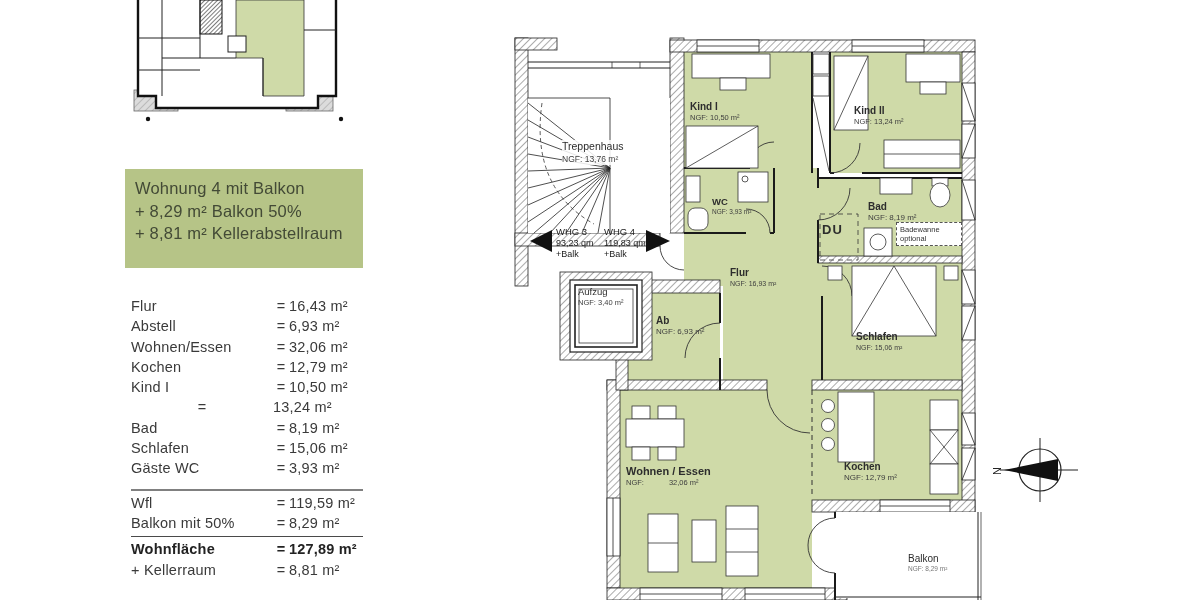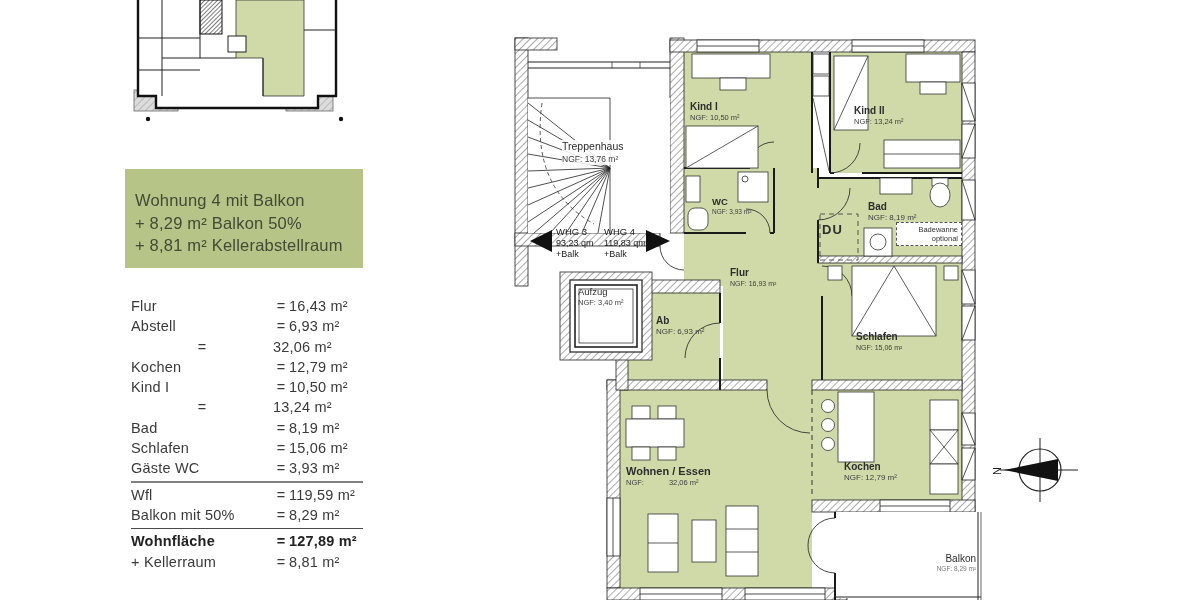--- a/index.html
+++ b/index.html
@@ -2,42 +2,42 @@
 <html><head>
 <meta charset="utf-8">
 <style>
   html,body{margin:0;padding:0;background:#fff;}
   body{width:1200px;height:600px;position:relative;overflow:hidden;
        font-family:"Liberation Sans",sans-serif;color:#3c3c3c;}
   .abs{position:absolute;}
 
   
   #info-box{left:125px;top:169px;width:238px;height:99px;background:#b6c487;
-            padding:20px 0 0 10px;box-sizing:border-box;}
+            padding:8px 0 0 10px;box-sizing:border-box;}
   #info-box div{font-size:16.5px;line-height:22.5px;color:#434a36;letter-spacing:.2px;}
 
   
   #area-table{left:131px;top:296px;width:232px;}
   .trow{display:grid;grid-template-columns:1fr 16px 74px;align-items:baseline;
         font-size:14.5px;line-height:20.3px;color:#3a3a3a;letter-spacing:.2px;}
   .trow .eq{text-align:center;}
   .trow .val{white-space:nowrap;}
-  .sep-thick{border-bottom:2.5px solid #808080;margin-bottom:2px;padding-bottom:2px;}
+  .sep-thick{border-bottom:2.5px solid #808080;margin-bottom:2px;padding-bottom:10px;}
   .sep-thin{border-bottom:1.5px solid #4a4a4a;margin-bottom:2px;padding-bottom:3px;}
   .trow.bold{font-weight:bold;color:#222;}
 
   
   .room-label{position:absolute;color:#2d2d2d;line-height:1.3;pointer-events:none;}
   .room-name{font-weight:bold;font-size:10px;white-space:nowrap;}
   .room-ngf{font-size:7.5px;color:#3e3e3e;white-space:nowrap;}
   .pre{white-space:pre;}
   .bgw{background:rgba(255,255,255,.85);}
   #lbl-du .room-name{font-size:13px;letter-spacing:1px;}
   #lbl-badewanne{border:1px dashed #555;background:#fff;font-size:7.5px;
-                 text-align:right;padding:2px 3px;color:#333;line-height:1.2;}
+                 text-align:left;padding:2px 3px;color:#333;line-height:1.2;}
   .whg{position:absolute;font-size:9px;line-height:11.5px;color:#222;}
   .whg .w-name{font-size:9.5px;}
   svg text{font-family:"Liberation Sans",sans-serif;}
 </style>
 </head>
 <body>
 
 <svg class="abs" style="left:128px;top:0" width="230" height="130" viewBox="0 0 230 130">
   <defs>
     <pattern id="hW" width="5" height="5" patternTransform="rotate(45)" patternUnits="userSpaceOnUse">
@@ -85,20 +85,21 @@
       <span>Flur</span>
       <span class="eq">=</span>
       <span class="val">16,43 m²</span>
     </div>
   <div class="trow">
       <span>Abstell</span>
       <span class="eq">=</span>
       <span class="val">6,93 m²</span>
     </div>
   <div class="trow">
+      <span>Wohnen/Essen</span>
       <span class="eq">=</span>
       <span class="val">32,06 m²</span>
     </div>
   <div class="trow">
       <span>Kochen</span>
       <span class="eq">=</span>
       <span class="val">12,79 m²</span>
     </div>
   <div class="trow">
       <span>Kind I</span>
@@ -390,21 +391,21 @@
     <div class="room-ngf" style="font-size:7px">NGF: 15,06 m²</div>
   </div>
   <div class="room-label" id="lbl-wohnen" style="left:114px;top:436px">
     <div class="room-name" style="font-size:11px">Wohnen / Essen</div>
     <div class="room-ngf pre">NGF:            32,06 m²</div>
   </div>
   <div class="room-label" id="lbl-kochen" style="left:332px;top:432px">
     <div class="room-name">Kochen</div>
     <div class="room-ngf" style="font-size:8px">NGF: 12,79 m²</div>
   </div>
-  <div class="room-label" id="lbl-balkon" style="left:374px;top:524px;width:90px;text-align:right">
+  <div class="room-label" id="lbl-balkon" style="left:396px;top:524px;width:90px;text-align:left">
     <div class="room-name" style="font-weight:normal">Balkon</div>
     <div class="room-ngf" style="font-size:6.5px;color:#777">NGF: 8,29 m²</div>
   </div>
 
   
   <div class="whg" style="left:44px;top:198px">
     <div class="w-name">WHG 3</div>
     <div>93,23 qm</div>
     <div>+Balk</div>
   </div>

